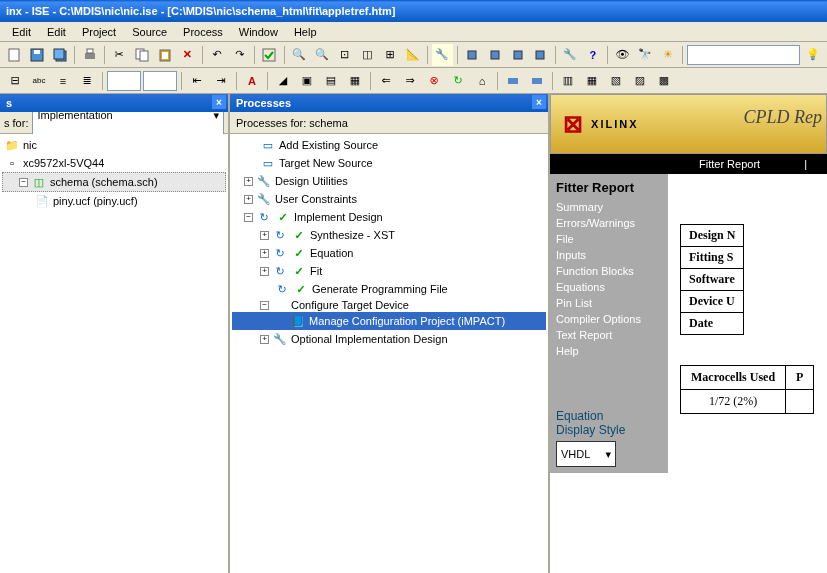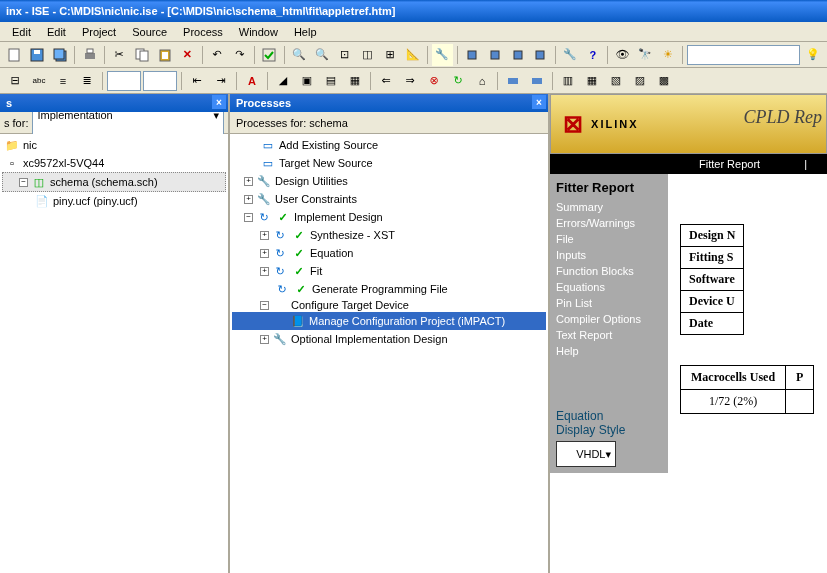--- a/index.html
+++ b/index.html
@@ -49,21 +49,21 @@
 .xilinx-logo { display: flex; align-items: center; gap: 6px; font-size: 20px; font-weight: bold; color: #000; letter-spacing: 2px; }
 .xilinx-logo .x { color: #b00; font-size: 24px; }
 .cpld-rep { position: absolute; right: 4px; bottom: 25px; font-size: 18px; color: #444; font-style: italic; font-family: Georgia, serif; }
 .black-bar { background: black; color: white; height: 20px; display: flex; align-items: center; justify-content: flex-end; padding: 0 12px; gap: 28px;}
 .black-bar span { padding: 0 8px; }
 .report-body { display: flex; }
 .nav-col { width: 118px; background: #aaa; padding: 6px 6px; }
 .nav-title { color: black; font-weight: bold; font-size: 13px; margin-bottom: 4px; }
 .nav-link { color: #fff; padding: 2px 0; cursor: pointer; font-size: 11px; }
 .nav-sub { margin-top: 50px; font-weight: normal; color: #0c4a6e; font-size: 12px; }
-.nav-select { width: 60px; height: 16px; border: 1px solid #333; background: white; margin-top: 4px; padding: 12px 4px; display:flex; align-items:center; justify-content:flex-end;}
+.nav-select { width: 60px; height: 16px; border: 1px solid #333; background: white; margin-top: 4px; padding: 12px 4px; display:flex; align-items:center; justify-content:space-between;}
 .data-col { flex: 1; padding: 50px 6px 6px 12px; }
 .info-table { border-collapse: collapse; margin-bottom: 30px; }
 .info-table td { border: 1px solid #000; padding: 3px 8px; font-family: Georgia, serif; font-size: 12px; font-weight: bold; white-space: nowrap; }
 .stats-table { border-collapse: collapse; }
 .stats-table th, .stats-table td { border: 1px solid #000; padding: 4px 10px; font-family: Georgia, serif; font-size: 12px; text-align: center; }
 .stats-table th { font-weight: bold; }
 
 svg { display: block; }
 </style>
 </head>

